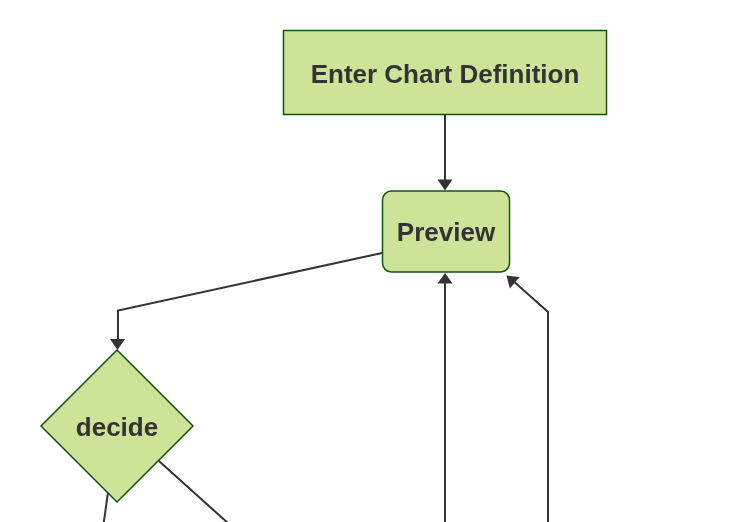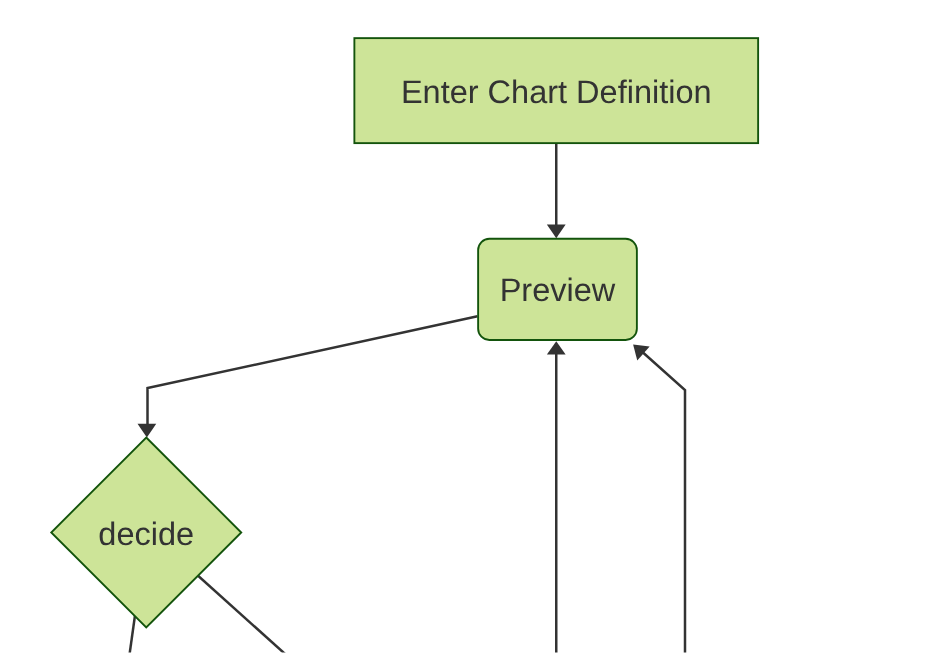--- a/index.html
+++ b/index.html
@@ -7,20 +7,21 @@
     padding: 0;
     width: 740px;
     height: 522px;
     background: #ffffff;
     overflow: hidden;
   }
   .canvas-wrap {
     position: relative;
     width: 740px;
     height: 382px;
+    font-weight: bold;
   }
   svg { display: block; }
   .edge {
     fill: none;
     stroke-width: 2px;
   }
   .node-shape {
     stroke-width: 1.5px;
   }
   .node-label {

